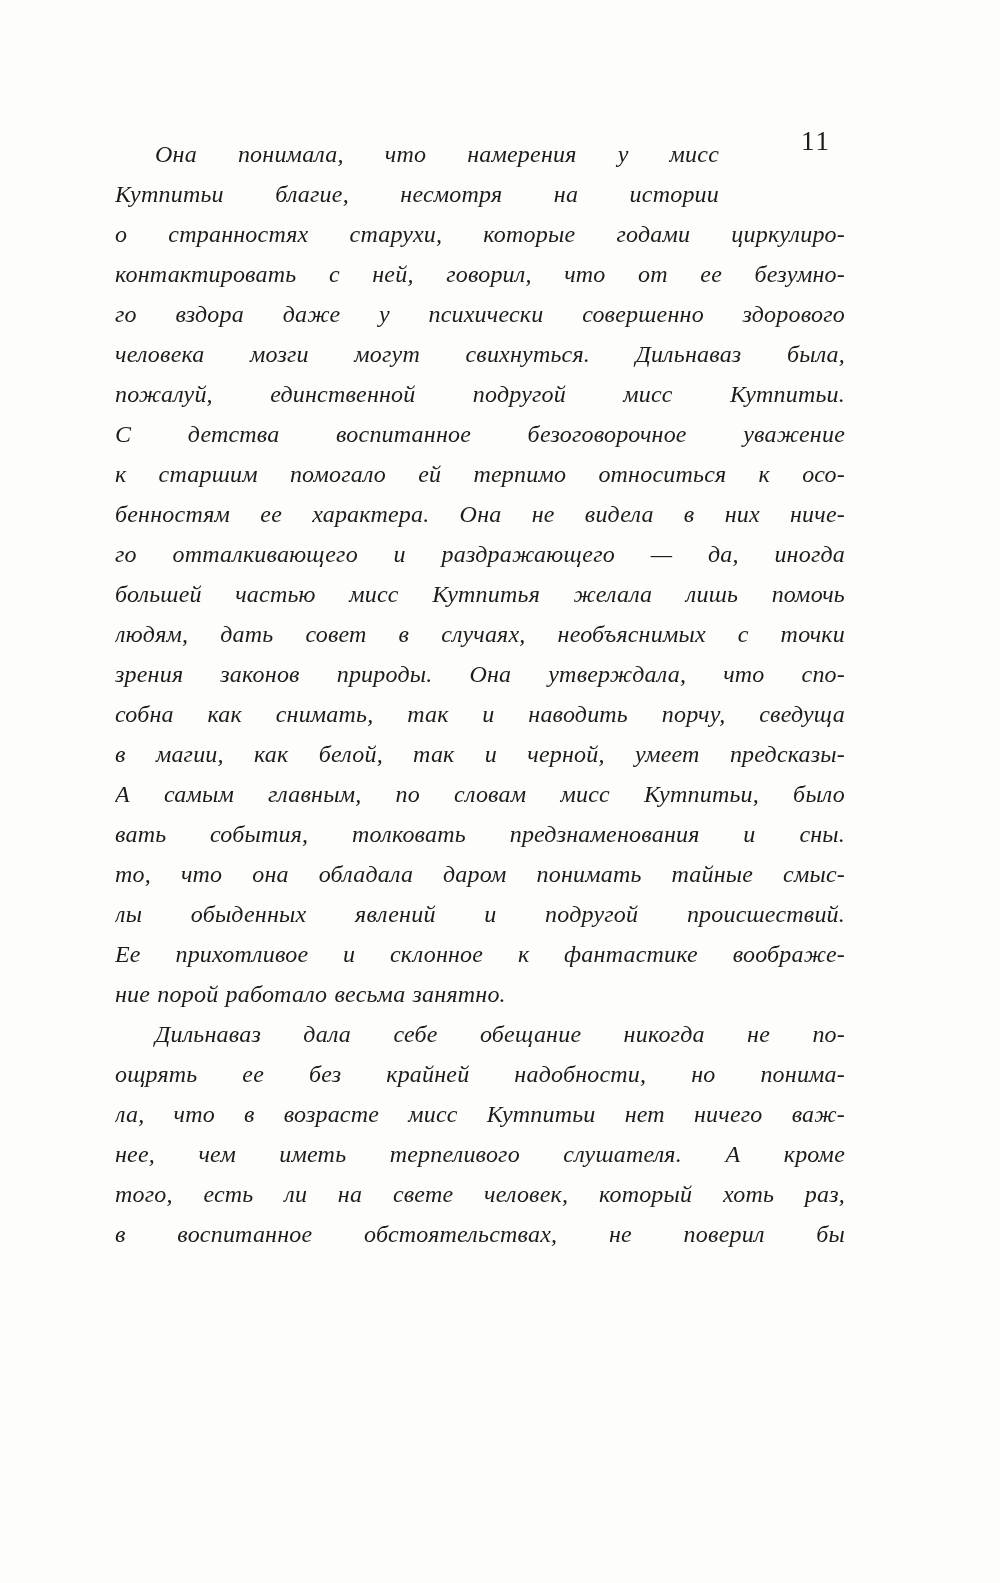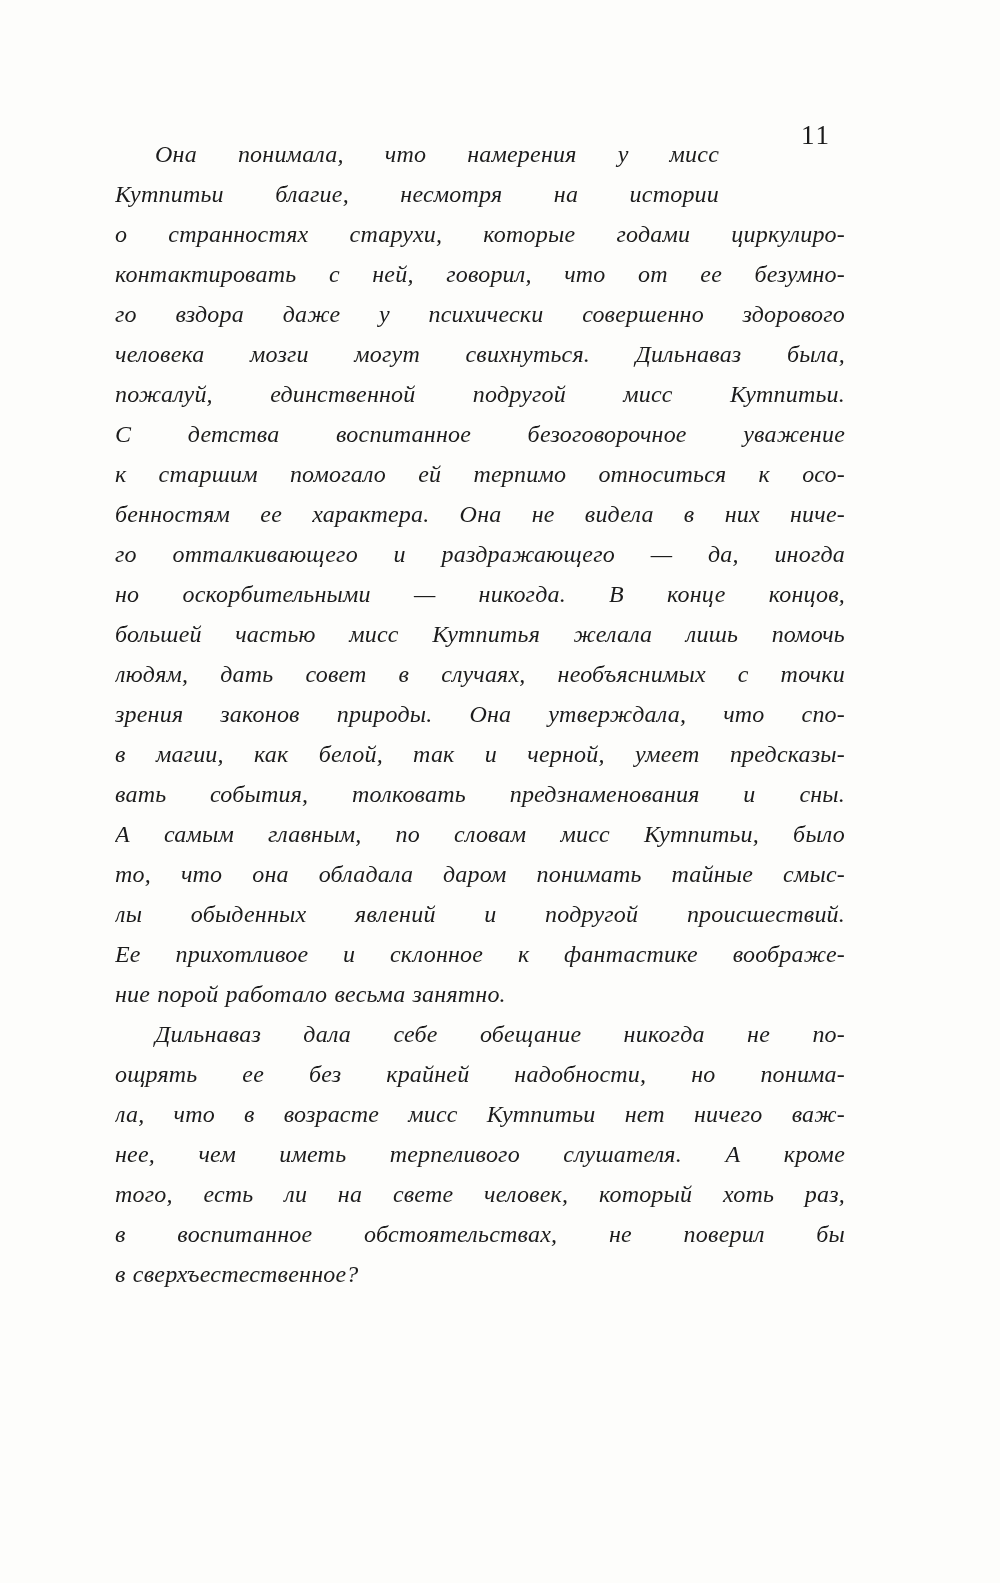--- a/index.html
+++ b/index.html
@@ -12,21 +12,21 @@
     width: 1000px;
     height: 1583px;
     background: #fdfdfb;
     font-family: "Liberation Serif", serif;
     color: #1c1c1c;
     overflow: hidden;
   }
   .folio {
     position: absolute;
     left: 801px;
-    top: 120px;
+    top: 126px;
     font-size: 27px;
     letter-spacing: 2px;
     color: #1c1c1c;
   }
   .text-block {
     position: absolute;
     left: 115px;
     top: 134px;
     width: 730px;
   }
@@ -67,35 +67,34 @@
         <div class="line narrow">Кутпитьи благие, несмотря на истории</div>
         <div class="line">о странностях старухи, которые годами циркулиро-</div>
         <div class="line">контактировать с ней, говорил, что от ее безумно-</div>
         <div class="line">го вздора даже у психически совершенно здорового</div>
         <div class="line">человека мозги могут свихнуться. Дильнаваз была,</div>
         <div class="line">пожалуй, единственной подругой мисс Кутпитьи.</div>
         <div class="line">С детства воспитанное безоговорочное уважение</div>
         <div class="line">к старшим помогало ей терпимо относиться к осо-</div>
         <div class="line">бенностям ее характера. Она не видела в них ниче-</div>
         <div class="line">го отталкивающего и раздражающего — да, иногда</div>
-        <div class="line">но оскорбительными — никогда. В конце концов,</div>
         <div class="line">большей частью мисс Кутпитья желала лишь помочь</div>
         <div class="line">людям, дать совет в случаях, необъяснимых с точки</div>
         <div class="line">зрения законов природы. Она утверждала, что спо-</div>
+        <div class="line">собна как снимать, так и наводить порчу, сведуща</div>
         <div class="line">в магии, как белой, так и черной, умеет предсказы-</div>
+        <div class="line">А самым главным, по словам мисс Кутпитьи, было</div>
         <div class="line">вать события, толковать предзнаменования и сны.</div>
-        <div class="line">А самым главным, по словам мисс Кутпитьи, было</div>
         <div class="line">то, что она обладала даром понимать тайные смыс-</div>
         <div class="line">лы обыденных явлений и подругой происшествий.</div>
         <div class="line">Ее прихотливое и склонное к фантастике воображе-</div>
         <div class="line last">ние порой работало весьма занятно.</div>
       </div>
       <div class="paragraph">
         <div class="line indent">Дильнаваз дала себе обещание никогда не по-</div>
         <div class="line">ощрять ее без крайней надобности, но понима-</div>
         <div class="line">ла, что в возрасте мисс Кутпитьи нет ничего важ-</div>
         <div class="line">нее, чем иметь терпеливого слушателя. А кроме</div>
         <div class="line">того, есть ли на свете человек, который хоть раз,</div>
         <div class="line">в воспитанное обстоятельствах, не поверил бы</div>
-        <div class="line last">в сверхъестественное?</div>
       </div>
     </div>
 </div>
 
 </body></html>

